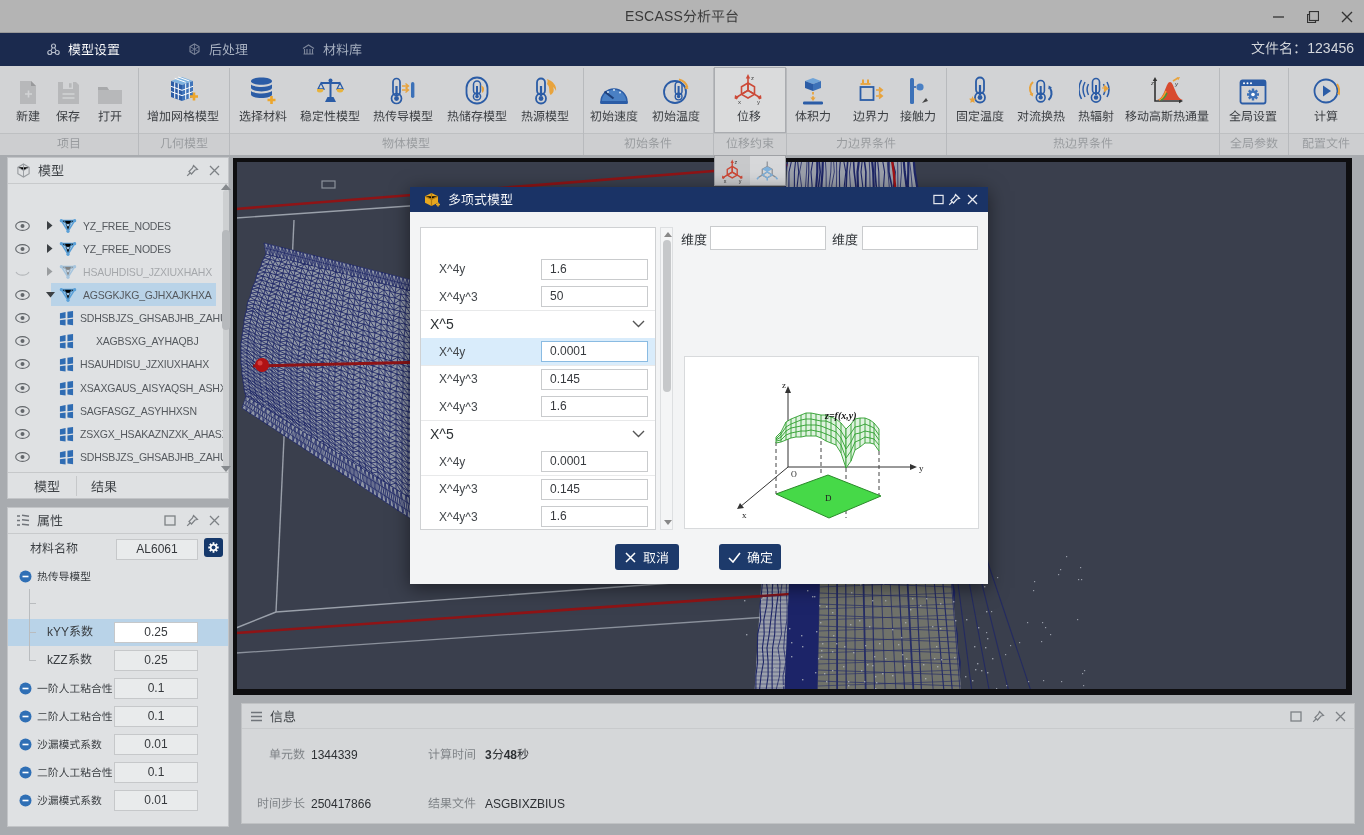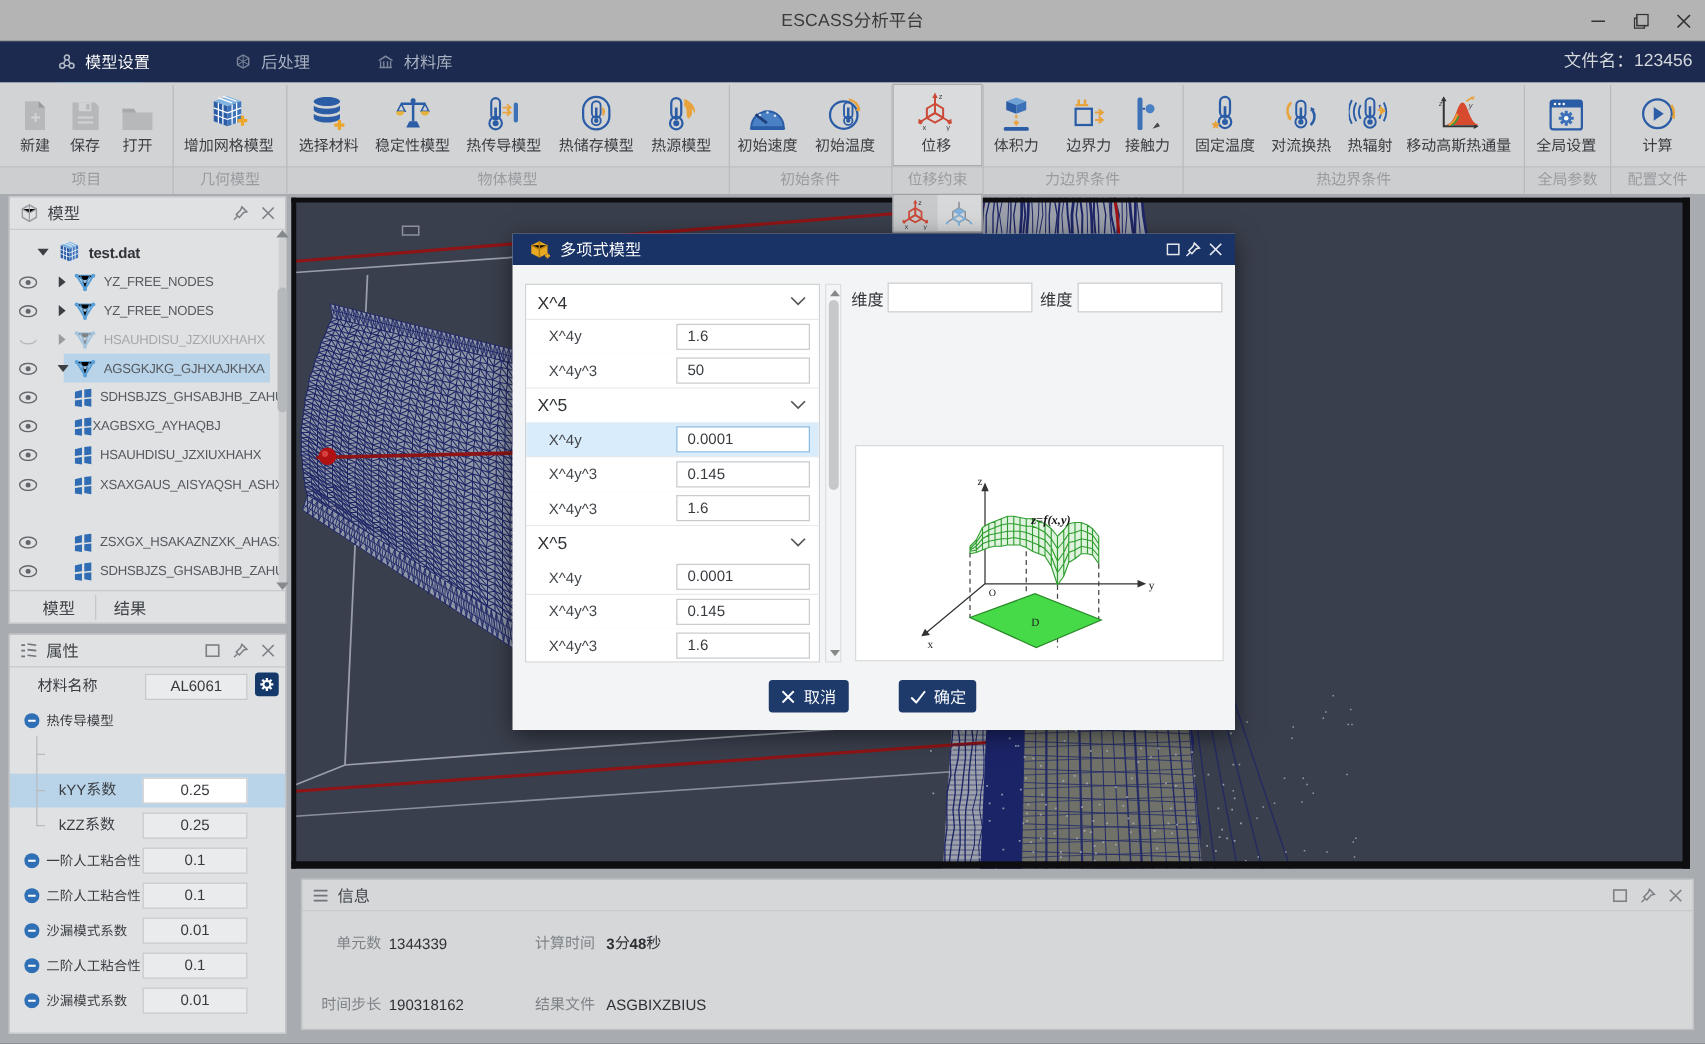--- a/index.html
+++ b/index.html
@@ -719,38 +719,20 @@
       </svg>
       <span class="sp"></span>
       <svg class="hic ic" width="13" height="13" viewBox="0 0 13 13">
         <path d="M7.5 1.5l4 4-2.5.5L5.5 10 3 7.5 6.5 4z" fill="none" stroke="#7d8185" stroke-width="1.2"></path>
         <path d="M4 9l-2.8 2.8" stroke="#7d8185" stroke-width="1.2"></path>
       </svg>
       <svg class="hic ic" width="11" height="11" viewBox="0 0 11 11">
         <path d="M1 1l9 9M10 1l-9 9" stroke="#7d8185" stroke-width="1.3"></path>
       </svg>
     </div>
-<div class="trow" style="top:32px">
-      <span style="margin-left:21px">
-        <svg class="ic" width="9" height="7">
-          <path d="M0 1h9L4.5 6.5z" fill="#3c4044"></path>
-        </svg>
-      </span>
-      <span style="margin-left:7px">
-        <svg class="ic" width="19" height="19" viewBox="0 0 30 30">
-          <path d="M15 2l11 4.5-11 4.5L4 6.5z" fill="#7fb3e0"></path>
-          <path d="M4 6.5l11 4.5v16L4 22.5z" fill="#2b5ca6"></path>
-          <path d="M26 6.5l-11 4.5v16l11-4.5z" fill="#3f74ba"></path>
-          <g stroke="#fff" stroke-width="1" fill="none">
-            <path d="M7.7 4l11 4.4M11.3 2.6l11 4.4M4 11.8l11 4.5M4 17.1l11 4.5M7.7 8v16M11.3 9.5v16M26 11.8l-11 4.5M26 17.1l-11 4.5M18.7 9.5v16M22.3 8v16"></path>
-          </g>
-        </svg>
-      </span>
-      <span style="margin-left:6px;font-weight:bold;font-size:12px;color:#2f3337">test.dat</span>
-    </div>
 <div class="trow" style="top:56px">
       <span style="margin-left:6px">
         <svg class="ic" width="15" height="10" viewBox="0 0 15 10">
           <ellipse cx="7.5" cy="5" rx="6.8" ry="4.4" fill="none" stroke="#63676b" stroke-width="1.1"></ellipse>
           <circle cx="7.5" cy="5" r="2" fill="#63676b"></circle>
         </svg>
       </span>
       <span style="display:flex;align-items:center;">
         <span style="margin-left:16px;width:7px">
           <svg class="ic" width="7" height="9">
@@ -872,21 +854,21 @@
           <circle cx="7.5" cy="5" r="2" fill="#63676b"></circle>
         </svg>
       </span>
       <span style="display:flex;align-items:center;">
         <span style="margin-left:23px"></span>
         <span style="margin-left:6px">
           <svg class="ic" width="15" height="16" viewBox="0 0 16 17">
             <path d="M1 3.5L7 2v6.5l-6 .8zM9 1.7L15 1v7l-6 .7zM1 11l6-.8v6.3l-6-.8zM9 10l6-.7v7l-6-.9z" fill="#2f6cb3"></path>
           </svg>
         </span>
-        <span style="margin-left:0;white-space:nowrap">XAGBSXG_AYHAQBJ</span>
+        <span style="margin-left:22px;white-space:nowrap">XAGBSXG_AYHAQBJ</span>
       </span>
     </div>
 <div class="trow" style="top:194.5px">
       <span style="margin-left:6px">
         <svg class="ic" width="15" height="10" viewBox="0 0 15 10">
           <ellipse cx="7.5" cy="5" rx="6.8" ry="4.4" fill="none" stroke="#63676b" stroke-width="1.1"></ellipse>
           <circle cx="7.5" cy="5" r="2" fill="#63676b"></circle>
         </svg>
       </span>
       <span style="display:flex;align-items:center;">
@@ -907,20 +889,37 @@
         </svg>
       </span>
       <span style="display:flex;align-items:center;">
         <span style="margin-left:23px"></span>
         <span style="margin-left:6px">
           <svg class="ic" width="15" height="16" viewBox="0 0 16 17">
             <path d="M1 3.5L7 2v6.5l-6 .8zM9 1.7L15 1v7l-6 .7zM1 11l6-.8v6.3l-6-.8zM9 10l6-.7v7l-6-.9z" fill="#2f6cb3"></path>
           </svg>
         </span>
         <span style="margin-left:6px;white-space:nowrap">XSAXGAUS_AISYAQSH_ASHX</span>
+      </span>
+    </div>
+<div class="trow" style="top:241px">
+      <span style="margin-left:6px">
+        <svg class="ic" width="15" height="10" viewBox="0 0 15 10">
+          <ellipse cx="7.5" cy="5" rx="6.8" ry="4.4" fill="none" stroke="#63676b" stroke-width="1.1"></ellipse>
+          <circle cx="7.5" cy="5" r="2" fill="#63676b"></circle>
+        </svg>
+      </span>
+      <span style="display:flex;align-items:center;">
+        <span style="margin-left:23px"></span>
+        <span style="margin-left:6px">
+          <svg class="ic" width="15" height="16" viewBox="0 0 16 17">
+            <path d="M1 3.5L7 2v6.5l-6 .8zM9 1.7L15 1v7l-6 .7zM1 11l6-.8v6.3l-6-.8zM9 10l6-.7v7l-6-.9z" fill="#2f6cb3"></path>
+          </svg>
+        </span>
+        <span style="margin-left:6px;white-space:nowrap">SAGFASGZ_ASYHHXSN</span>
       </span>
     </div>
 <div class="trow" style="top:264px">
       <span style="margin-left:6px">
         <svg class="ic" width="15" height="10" viewBox="0 0 15 10">
           <ellipse cx="7.5" cy="5" rx="6.8" ry="4.4" fill="none" stroke="#63676b" stroke-width="1.1"></ellipse>
           <circle cx="7.5" cy="5" r="2" fill="#63676b"></circle>
         </svg>
       </span>
       <span style="display:flex;align-items:center;">
@@ -1788,21 +1787,21 @@
           <use href="#u79D2"></use>
         </svg></span>
     </div>
 <div class="irow" style="top:93px;left:0;width:600px">
       <span class="ilab" style="left:0;width:63px"><svg class="z" width="48" height="12" viewBox="0 0 4000 1000">
           <use href="#u65F6"></use>
           <use href="#u95F4" x="1000"></use>
           <use href="#u6B65" x="2000"></use>
           <use href="#u957F" x="3000"></use>
         </svg></span>
-      <span class="ival" style="left:69px">190318162</span>
+      <span class="ival" style="left:69px">250417866</span>
       <span class="ilab" style="left:120px;width:114px"><svg class="z" width="48" height="12" viewBox="0 0 4000 1000">
           <use href="#u7ED3"></use>
           <use href="#u679C" x="1000"></use>
           <use href="#u6587" x="2000"></use>
           <use href="#u4EF6" x="3000"></use>
         </svg></span>
       <span class="ival" style="left:243px">ASGBIXZBIUS</span>
     </div>
 </div>
 
@@ -1826,25 +1825,20 @@
       </svg>
       <svg class="ic" width="13" height="13" viewBox="0 0 13 13" style="margin-right:6px">
         <path d="M7.5 1.5l4 4-2.5.5L5.5 10 3 7.5 6.5 4z" fill="none" stroke="#e8eaf0" stroke-width="1.2"></path>
         <path d="M4 9l-2.8 2.8" stroke="#e8eaf0" stroke-width="1.2"></path>
       </svg>
       <svg class="ic" width="11" height="11" viewBox="0 0 11 11" style="margin-right:10px">
         <path d="M1 1l9 9M10 1l-9 9" stroke="#e8eaf0" stroke-width="1.4"></path>
       </svg>
     </div>
 <div class="ab dlist">
-<div class="drow dhdr" style="top:0px">X^4<span class="chev">
-          <svg class="ic" width="13" height="8" viewBox="0 0 13 8">
-            <path d="M1 1l5.5 5.5L12 1" fill="none" stroke="#555" stroke-width="1.4"></path>
-          </svg>
-        </span></div>
 <div class="drow dfield" style="top:27.5px">X^4y<span class="fi">1.6</span></div>
 <div class="drow dfield" style="top:55.0px">X^4y^3<span class="fi">50</span></div>
 <div class="drow dhdr" style="top:82.5px">X^5<span class="chev">
           <svg class="ic" width="13" height="8" viewBox="0 0 13 8">
             <path d="M1 1l5.5 5.5L12 1" fill="none" stroke="#555" stroke-width="1.4"></path>
           </svg>
         </span></div>
 <div class="drow dfield dhl" style="top:110.0px">X^4y<span class="fi">0.0001</span></div>
 <div class="drow dfield" style="top:137.5px">X^4y^3<span class="fi">0.145</span></div>
 <div class="drow dfield" style="top:165.0px">X^4y^3<span class="fi">1.6</span></div>

